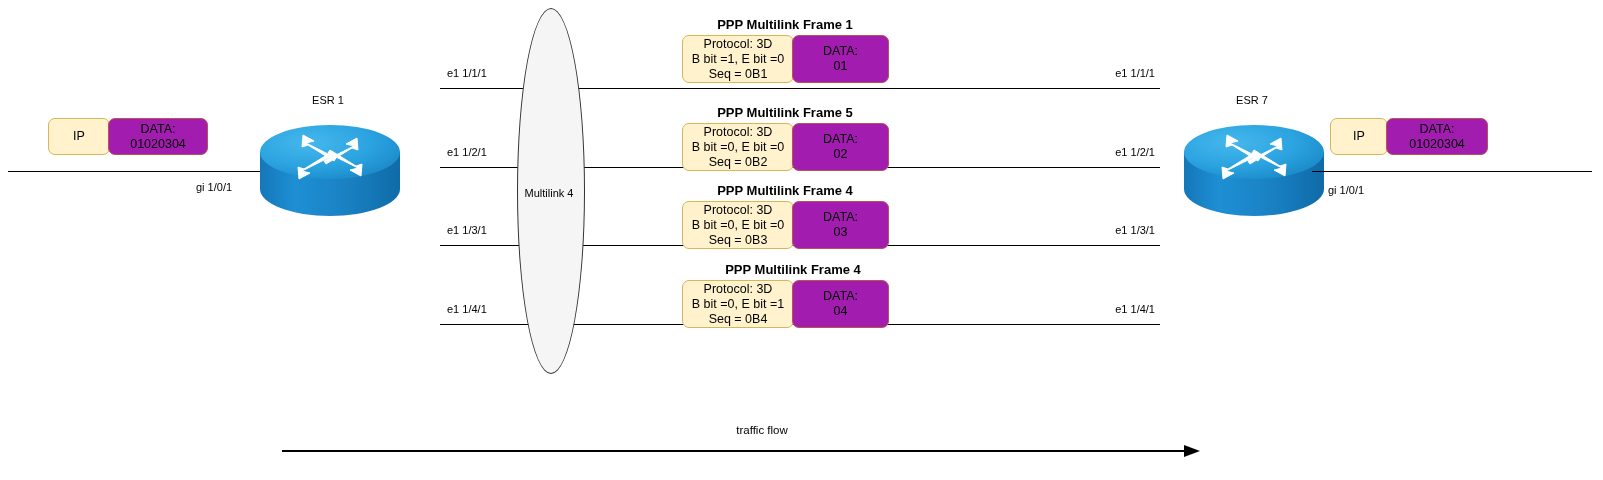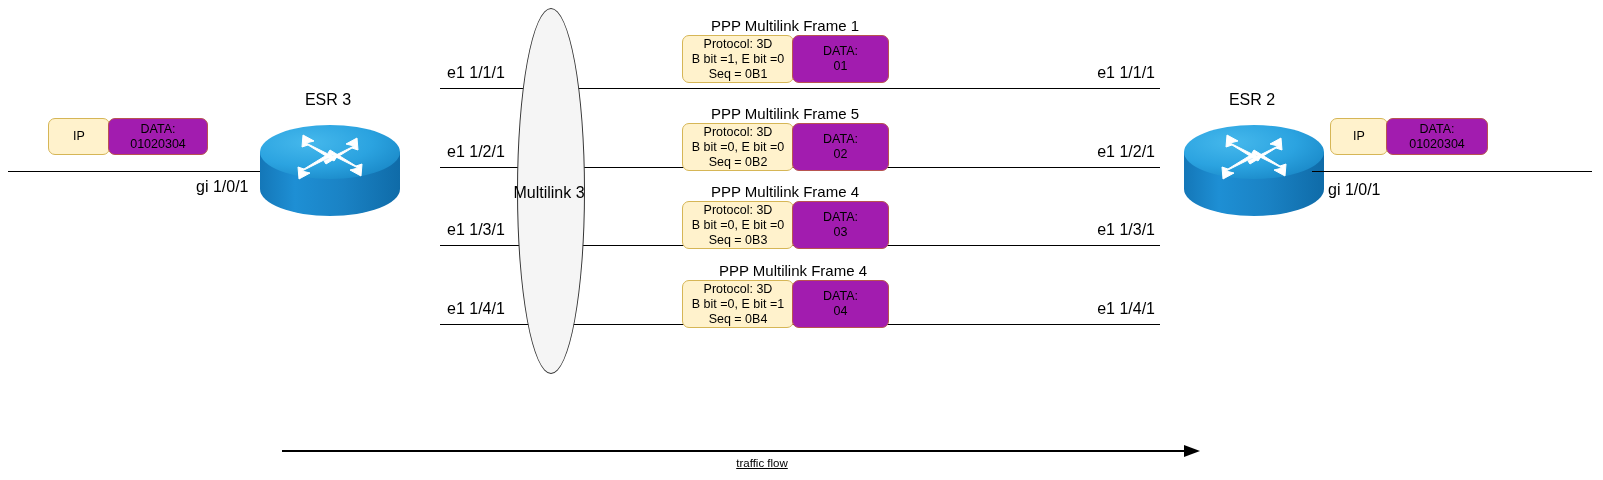--- a/index.html
+++ b/index.html
@@ -16,21 +16,21 @@
     width: 1603px;
     height: 480px;
     overflow: hidden;
     background: #ffffff;
   }
   .abs { position: absolute; }
 
   
   .lbl {
     position: absolute;
-    font-size: 16px;
+    font-size: 11px;
     color: #000;
     white-space: nowrap;
     line-height: 14px;
   }
   .lbl.c { transform: translateX(-50%); }
   .lbl.r { transform: translateX(-100%); }
 
   
   .wire {
     position: absolute;
@@ -56,23 +56,24 @@
     border: 1.3px solid #d6b656;
   }
   .pkt-pink {
     background: #a21caf;
     border: 1.3px solid #b85450;
   }
 
   
   .frame-cap {
     position: absolute;
-    font-size: 15px;
+    font-size: 13px;
     transform: translateX(-50%);
     white-space: nowrap;
+    font-weight: bold;
   }
 
   
   .ellipse {
     position: absolute;
     background: #f5f5f5;
     border: 1.3px solid #333333;
     border-radius: 50%;
     box-sizing: border-box;
   }
@@ -94,21 +95,21 @@
 <div id="canvas">
 
   <div class="wire" style="left:8px; top:171px; width:265px;"></div>
 
   <div class="pkt pkt-yellow" style="left:48px; top:118px; width:62px; height:37px;">IP</div>
   <div class="pkt pkt-pink" style="left:108px; top:118px; width:100px; height:37px;">DATA:
 01020304</div>
 
   <div class="lbl" style="left:196px; top:180px;">gi 1/0/1</div>
 
-  <div class="lbl c" style="left:328px; top:93px;">ESR 3</div>
+  <div class="lbl c" style="left:328px; top:93px;">ESR 1</div>
 
   <div class="router" style="left:258px; top:117px; width:144px; height:105px;">
     <svg width="144" height="105" viewBox="0 0 144 105">
       <defs>
         <linearGradient id="rbody1" x1="0" y1="0" x2="1" y2="0">
           <stop offset="0%" stop-color="#1477b8"></stop>
           <stop offset="25%" stop-color="#1e8fd4"></stop>
           <stop offset="60%" stop-color="#1a82c4"></stop>
           <stop offset="100%" stop-color="#0f6ba8"></stop>
         </linearGradient>
@@ -145,21 +146,21 @@
   <div class="lbl" style="left:447px; top:145px;">e1 1/2/1</div>
   <div class="lbl" style="left:447px; top:223px;">e1 1/3/1</div>
   <div class="lbl" style="left:447px; top:302px;">e1 1/4/1</div>
 
   <div class="lbl r" style="left:1155px; top:66px;">e1 1/1/1</div>
   <div class="lbl r" style="left:1155px; top:145px;">e1 1/2/1</div>
   <div class="lbl r" style="left:1155px; top:223px;">e1 1/3/1</div>
   <div class="lbl r" style="left:1155px; top:302px;">e1 1/4/1</div>
 
   <div class="ellipse" style="left:517px; top:8px; width:68px; height:366px;"></div>
-  <div class="lbl c" style="left:549px; top:186px;">Multilink 3</div>
+  <div class="lbl c" style="left:549px; top:186px;">Multilink 4</div>
 
   <div class="frame-cap" style="left:785px; top:17px;">PPP Multilink Frame 1</div>
   <div class="pkt pkt-yellow" style="left:682px; top:35px; width:112px; height:48px;">Protocol: 3D
 B bit =1, E bit =0
 Seq = 0B1</div>
   <div class="pkt pkt-pink" style="left:792px; top:35px; width:97px; height:48px;">DATA:
 01</div>
 
   <div class="frame-cap" style="left:785px; top:105px;">PPP Multilink Frame 5</div>
   <div class="pkt pkt-yellow" style="left:682px; top:123px; width:112px; height:48px;">Protocol: 3D
@@ -175,21 +176,21 @@
   <div class="pkt pkt-pink" style="left:792px; top:201px; width:97px; height:48px;">DATA:
 03</div>
 
   <div class="frame-cap" style="left:785px; top:262px;margin-left:8px;">PPP Multilink Frame 4</div>
   <div class="pkt pkt-yellow" style="left:682px; top:280px; width:112px; height:48px;">Protocol: 3D
 B bit =0, E bit =1
 Seq = 0B4</div>
   <div class="pkt pkt-pink" style="left:792px; top:280px; width:97px; height:48px;">DATA:
 04</div>
 
-  <div class="lbl c" style="left:1252px; top:93px;">ESR 2</div>
+  <div class="lbl c" style="left:1252px; top:93px;">ESR 7</div>
 
   <div class="router" style="left:1182px; top:117px; width:144px; height:105px;">
     <svg width="144" height="105" viewBox="0 0 144 105">
       <defs>
         <linearGradient id="rbody2" x1="0" y1="0" x2="1" y2="0">
           <stop offset="0%" stop-color="#1477b8"></stop>
           <stop offset="25%" stop-color="#1e8fd4"></stop>
           <stop offset="60%" stop-color="#1a82c4"></stop>
           <stop offset="100%" stop-color="#0f6ba8"></stop>
         </linearGradient>
@@ -211,19 +212,19 @@
   </div>
 
   <div class="wire" style="left:1312px; top:171px; width:280px;"></div>
 
   <div class="pkt pkt-yellow" style="left:1330px; top:118px; width:58px; height:37px;">IP</div>
   <div class="pkt pkt-pink" style="left:1386px; top:118px; width:102px; height:37px;">DATA:
 01020304</div>
 
   <div class="lbl" style="left:1328px; top:183px;">gi 1/0/1</div>
 
-  <div class="flow-label" style="left:762px; top:457px;text-decoration:underline;">traffic flow</div>
+  <div class="flow-label" style="left:762px; top:424px;">traffic flow</div>
   <svg class="abs" style="left:282px; top:440px;" width="920" height="22" viewBox="0 0 920 22">
     <line x1="0" y1="11" x2="902" y2="11" stroke="#000000" stroke-width="1.8"></line>
     <path d="M902,5 L918,11 L902,17 Z" fill="#000000"></path>
   </svg>
 
 </div>
 
 </body></html>

